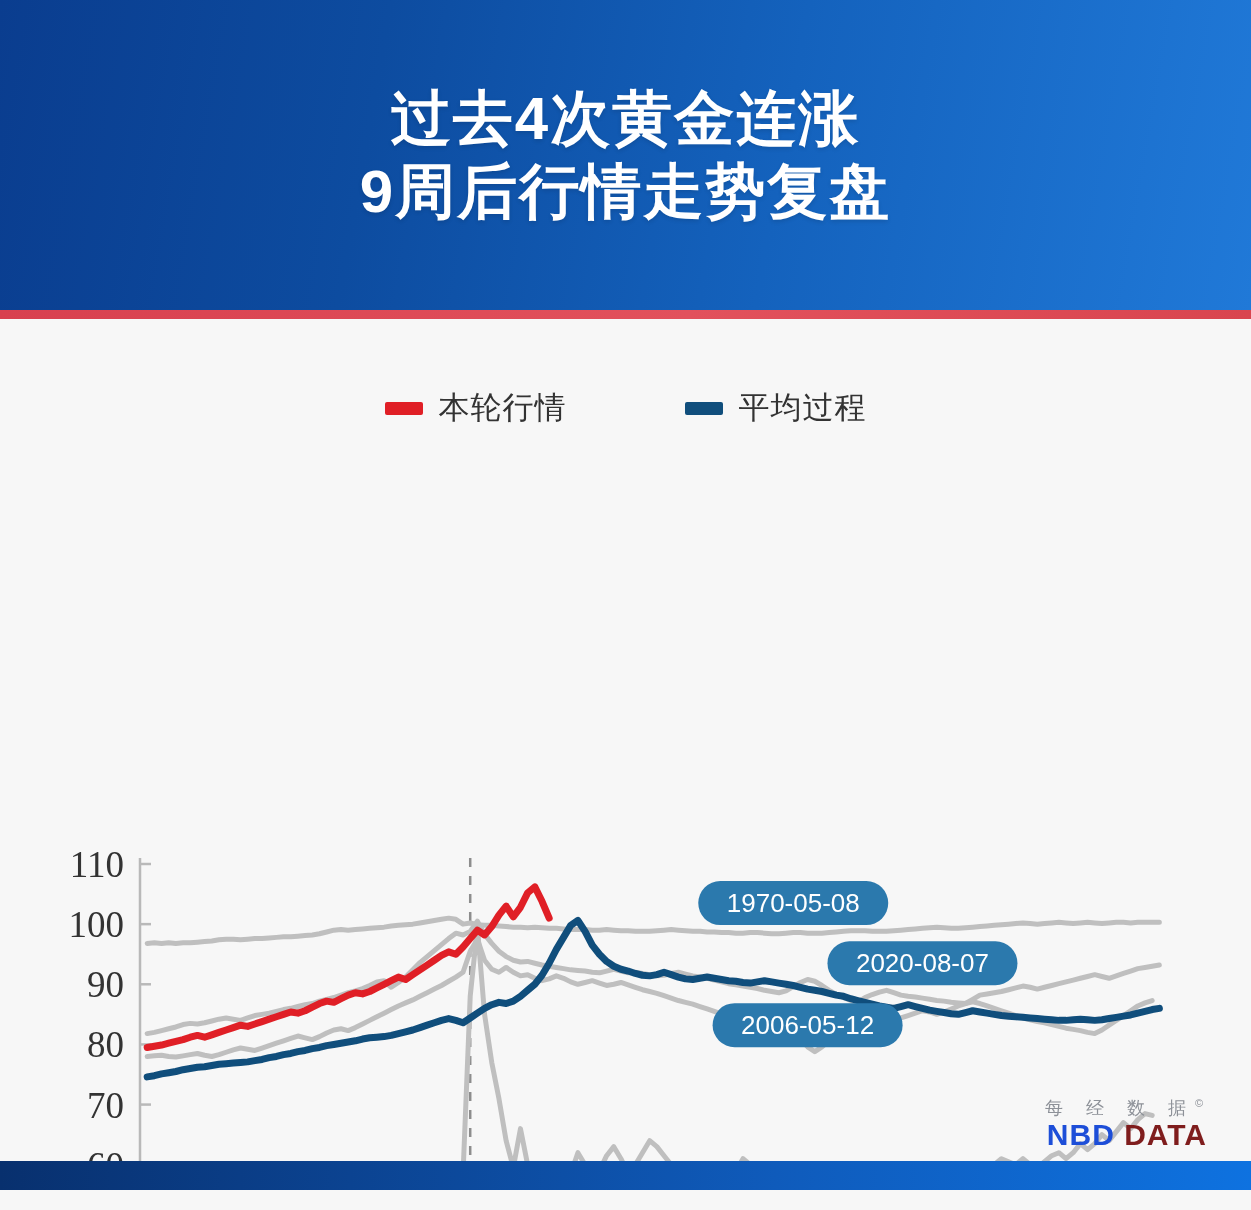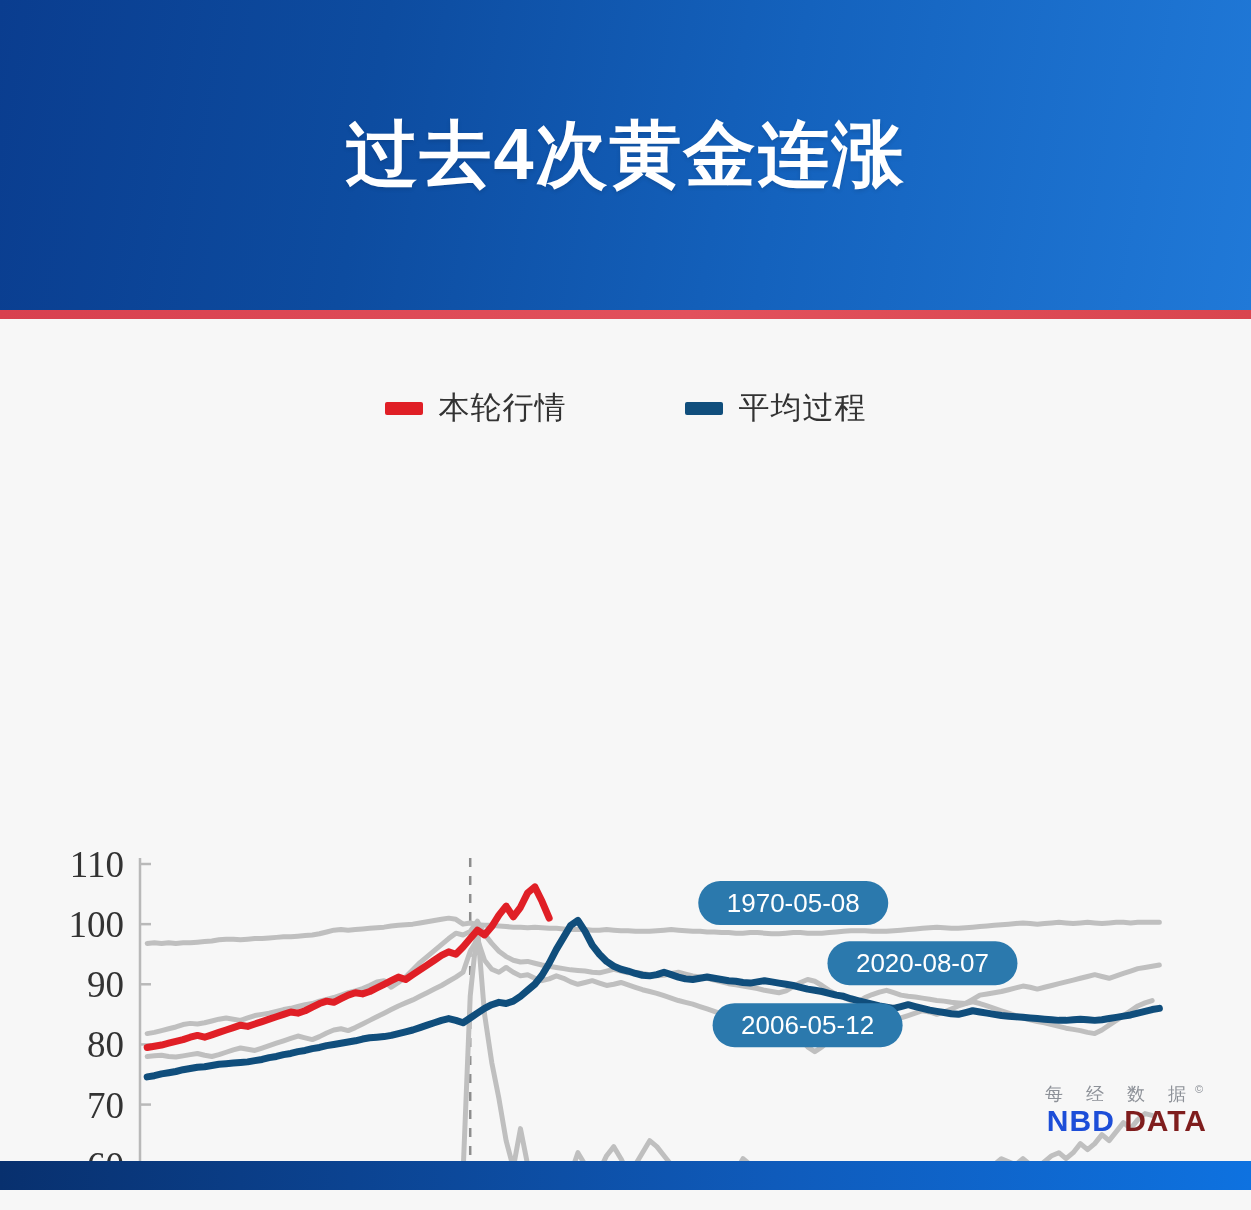--- a/index.html
+++ b/index.html
@@ -15,21 +15,21 @@
     background:linear-gradient(100deg,#0a3d8f 0%,#0d4ca0 30%,#1462bd 62%,#2079d8 100%);
     display:flex; flex-direction:column;
     align-items:center; justify-content:center;
   }
   #header-accent {
     width:1251px; height:9px;
     background:linear-gradient(90deg,#d8404f 0%,#e2515c 55%,#d9454f 100%);
   }
   .title-line {
     color:#ffffff;
-    font-size:72px;
+    font-size:60px;
     font-weight:bold;
     letter-spacing:2px;
     line-height:1.22;
     text-shadow:0 2px 4px rgba(0,0,0,.12);
     white-space:nowrap;
   }
   #body-area {
     position:relative;
     width:1251px;
     height:871px;
@@ -42,21 +42,21 @@
     gap:118px;
   }
   .legend-item { display:flex; align-items:center; gap:16px; }
   .legend-swatch { width:38px; height:13px; border-radius:2px; }
   .legend-label {
     font-size:31px; color:#333333; font-weight:500; letter-spacing:1px;
   }
   #chart-wrap { position:absolute; top:0; left:0; width:1251px; height:871px; }
   #footer-logo {
     position:absolute;
-    right:42px; bottom:52px;
+    right:42px; bottom:38px;
     text-align:center;
   }
   #logo-cn {
     font-size:18px; color:#8d9198; letter-spacing:9px;
     position:relative; display:inline-block; padding-right:6px;
   }
   #logo-cn sup { font-size:11px; letter-spacing:0; vertical-align:super; }
   #logo-en { font-size:30px; font-weight:bold; letter-spacing:1px; margin-top:-2px; }
   #logo-nbd { color:#1d4ed8; }
   #logo-data { color:#7f1d1d; }
@@ -66,20 +66,21 @@
     background:linear-gradient(90deg,#08306e 0%,#0b4391 28%,#0f5bbb 62%,#0e72e0 100%);
   }
   .axis-tick-text { font-family:"Liberation Serif", serif; fill:#333333; }
   .badge-text { font-family:"Liberation Sans", sans-serif; fill:#ffffff; font-size:26px; }
 </style>
 </head>
 <body>
 
 <div id="header">
   <div class="title-line">过去4次黄金连涨</div>
+  <div class="title-line">9周后行情走势复盘</div>
 </div>
 <div id="header-accent"></div>
 
 <div id="body-area">
 
   <div id="legend">
     <div class="legend-item">
       <span class="legend-swatch" style="background: rgb(224, 31, 38);"></span>
       <span class="legend-label">本轮行情</span>
     </div>

